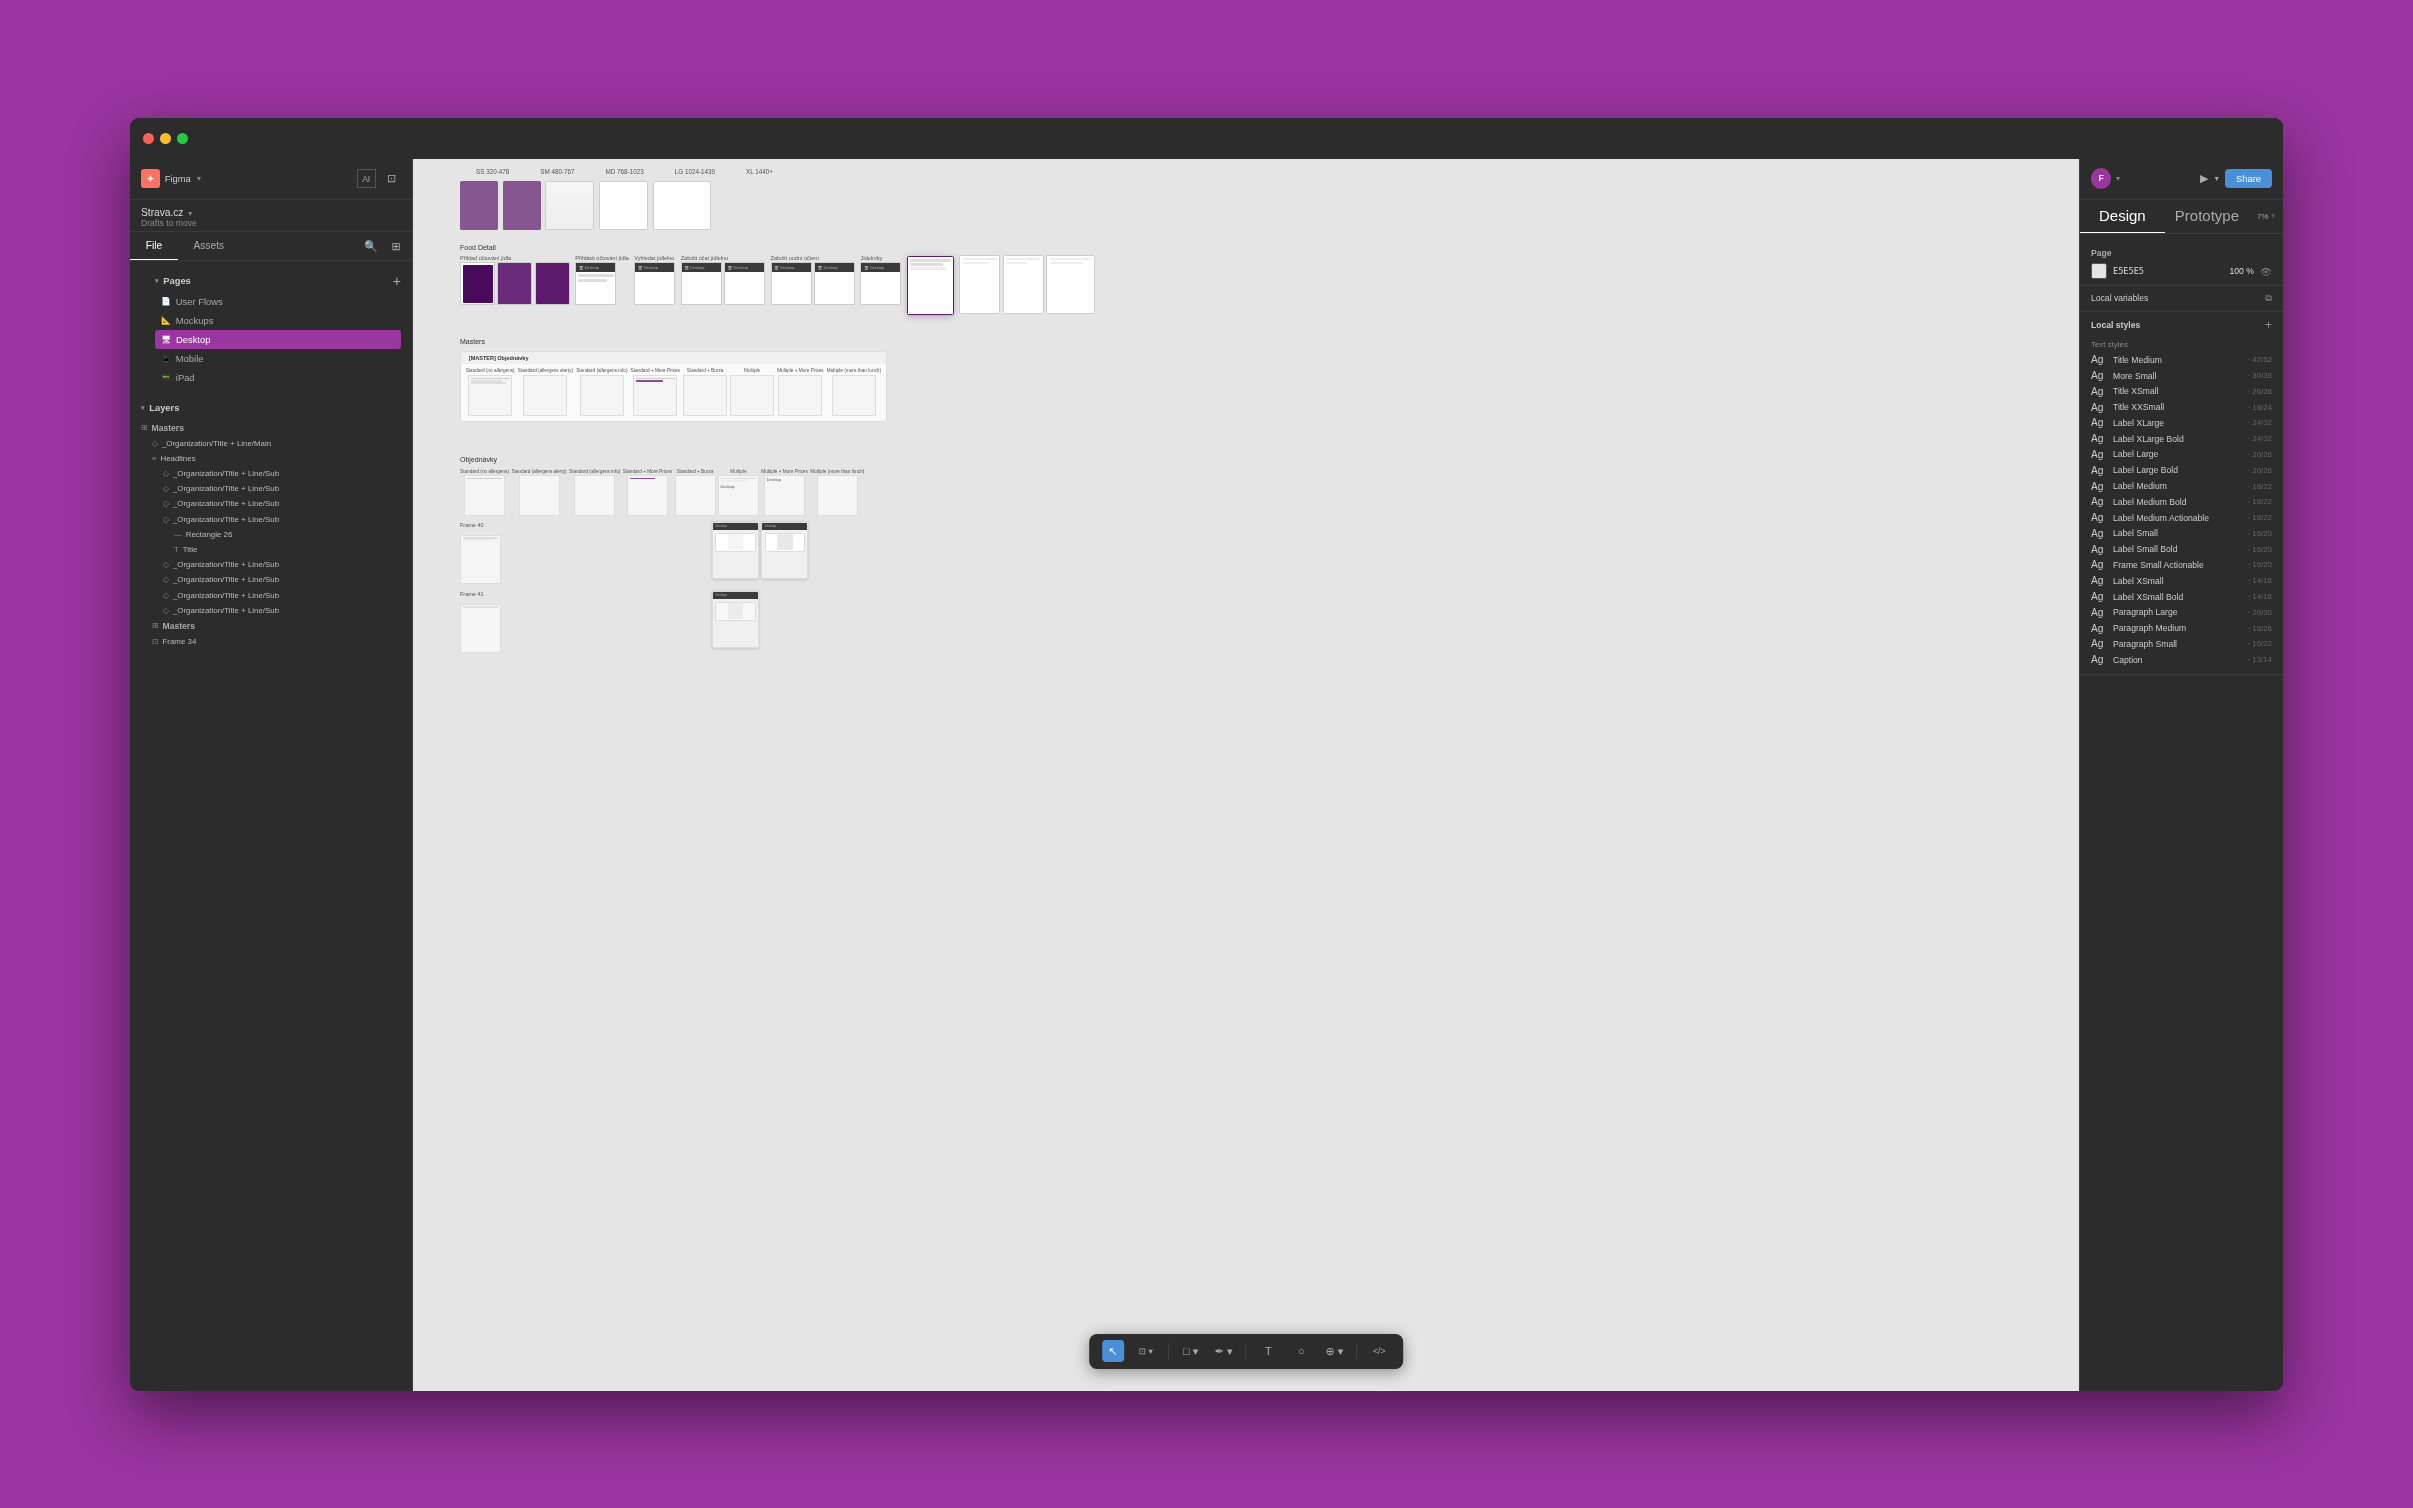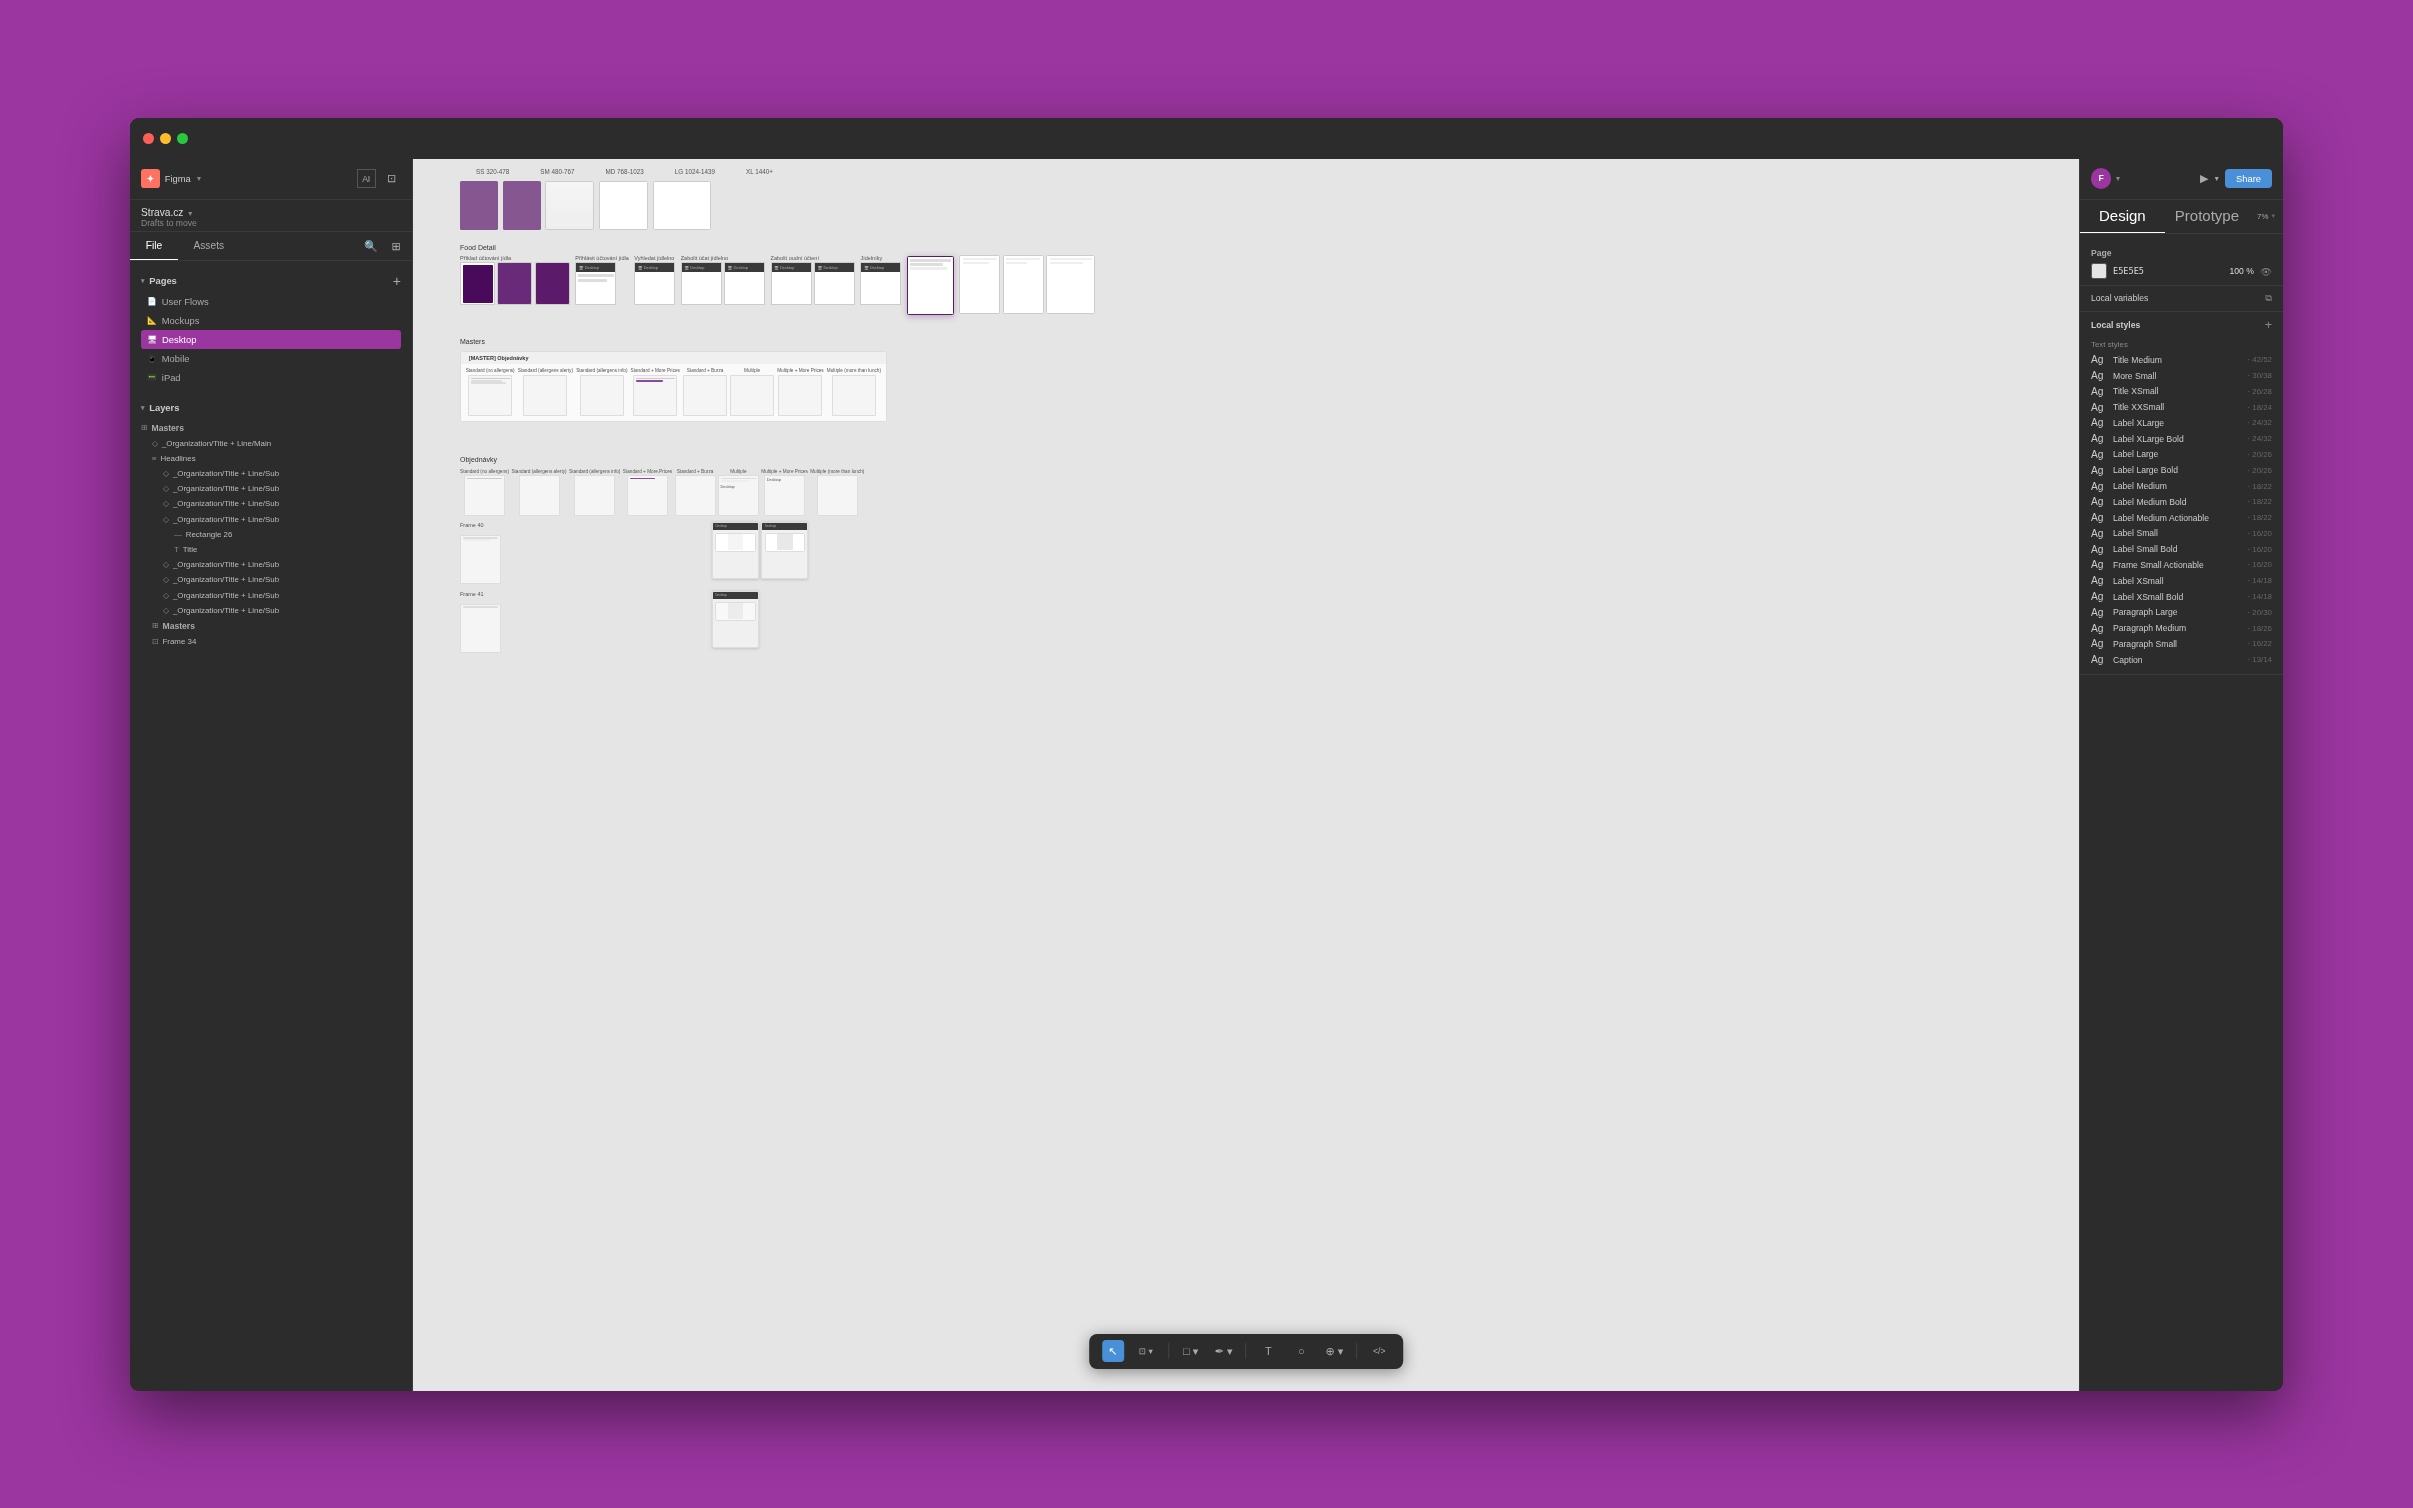--- a/index.html
+++ b/index.html
@@ -110,20 +110,21 @@
       height: 19px;
       display: flex;
       align-items: center;
       justify-content: center;
       cursor: pointer;
       color: #aaa;
       font-size: 11px;
     }
     .pages-section {
       padding: 7.9px 11px 4.7px;
+      margin-left: 14px;
     }
     .section-header {
       display: flex;
       align-items: center;
       justify-content: space-between;
       padding: 4.7px 0;
       cursor: pointer;
     }
     .section-title {
       font-size: 9.4px;

